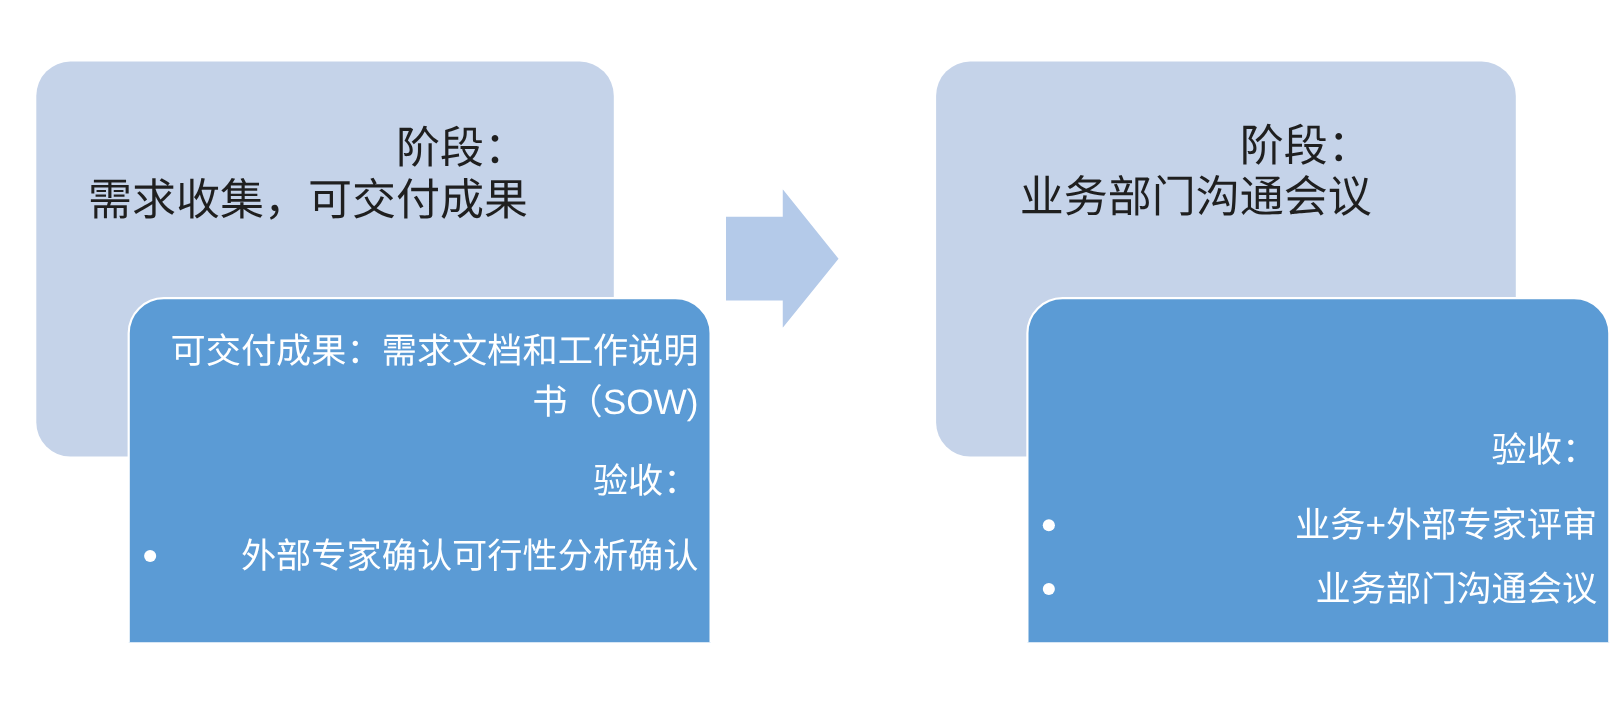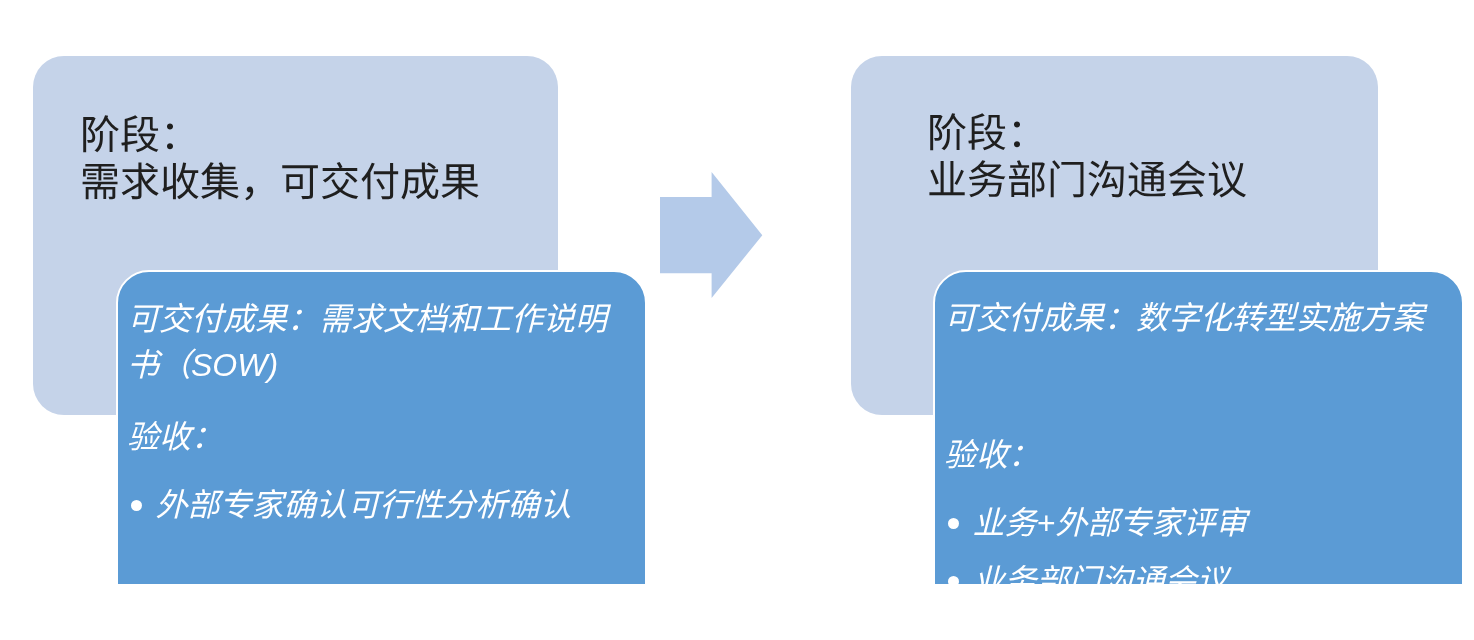--- a/index.html
+++ b/index.html
@@ -3,20 +3,21 @@
 <meta charset="utf-8">
 <style>
   html, body { margin: 0; padding: 0; background: #ffffff; }
   .canvas {
     position: relative;
     width: 1474px;
     height: 584px;
     background: var(--background, #ffffff);
     overflow: hidden;
     font-family: "Liberation Sans", sans-serif;
+    text-align: right;
   }
   .stage-box {
     position: absolute;
     width: 525px;
     height: 359px;
     border-radius: 31px;
     background: var(--stage-fill, #c5d3e9);
   }
   .stage-box.left  { left: 33px;  top: 56px; }
   .stage-box.right { left: 851px; top: 56px; width: 527px; }
@@ -34,21 +35,21 @@
     border: 2.4px solid var(--detail-border, #ffffff);
     background: var(--detail-fill, #5b9bd5);
     border-radius: 33px;
     box-sizing: border-box;
     color: var(--detail-text, #ffffff);
     font-size: 32px;
     line-height: 46px;
   }
   .detail-box.left  { left: 116px; top: 270px; width: 531px; height: 364px; }
   .detail-box.right { left: 933px; top: 270px; width: 531px; height: 361px; }
-  .detail-inner { position: absolute; left: 9px; right: 10px; top: 0; font-style: italic; }
+  .detail-inner { position: absolute; left: 9px; right: 10px; top: 0; }
   .detail-box.left  .detail-inner { top: 24px; }
   .detail-box.right .detail-inner { top: 23px; }
   .para { margin: 0; }
   .detail-box .acceptance { margin-top: 26px; }
   .detail-box.right .acceptance { margin-top: 91px; }
   .bullet { display: flex; margin-top: 22px; }
   .bullet + .bullet { margin-top: 12px; }
   .bullet-dot {
     flex: 0 0 auto;
     width: 11px; height: 11px;
@@ -82,21 +83,20 @@
   <svg class="arrow" width="103" height="126" viewBox="0 0 103 126">
     <polygon points="0,25 51.6,25 51.6,0 102.3,63.2 51.6,126 51.6,101.2 0,101.2" fill="#b4cae9" class="arrow-poly"></polygon>
   </svg>
 
   <div class="stage-box right">
     <div class="stage-title"><span>阶段：</span><br><span>业务部门沟通会议</span></div>
   </div>
 
   <div class="detail-box right">
     <div class="detail-inner">
-      <p class="para deliverable">可交付成果：数字化转型实施方案</p>
       <p class="para acceptance">验收：</p>
       <div class="bullet">
         <span class="bullet-dot"></span>
         <span class="bullet-text">业务+外部专家评审</span>
       </div>
       <div class="bullet">
         <span class="bullet-dot"></span>
         <span class="bullet-text">业务部门沟通会议</span>
       </div>
     </div>

